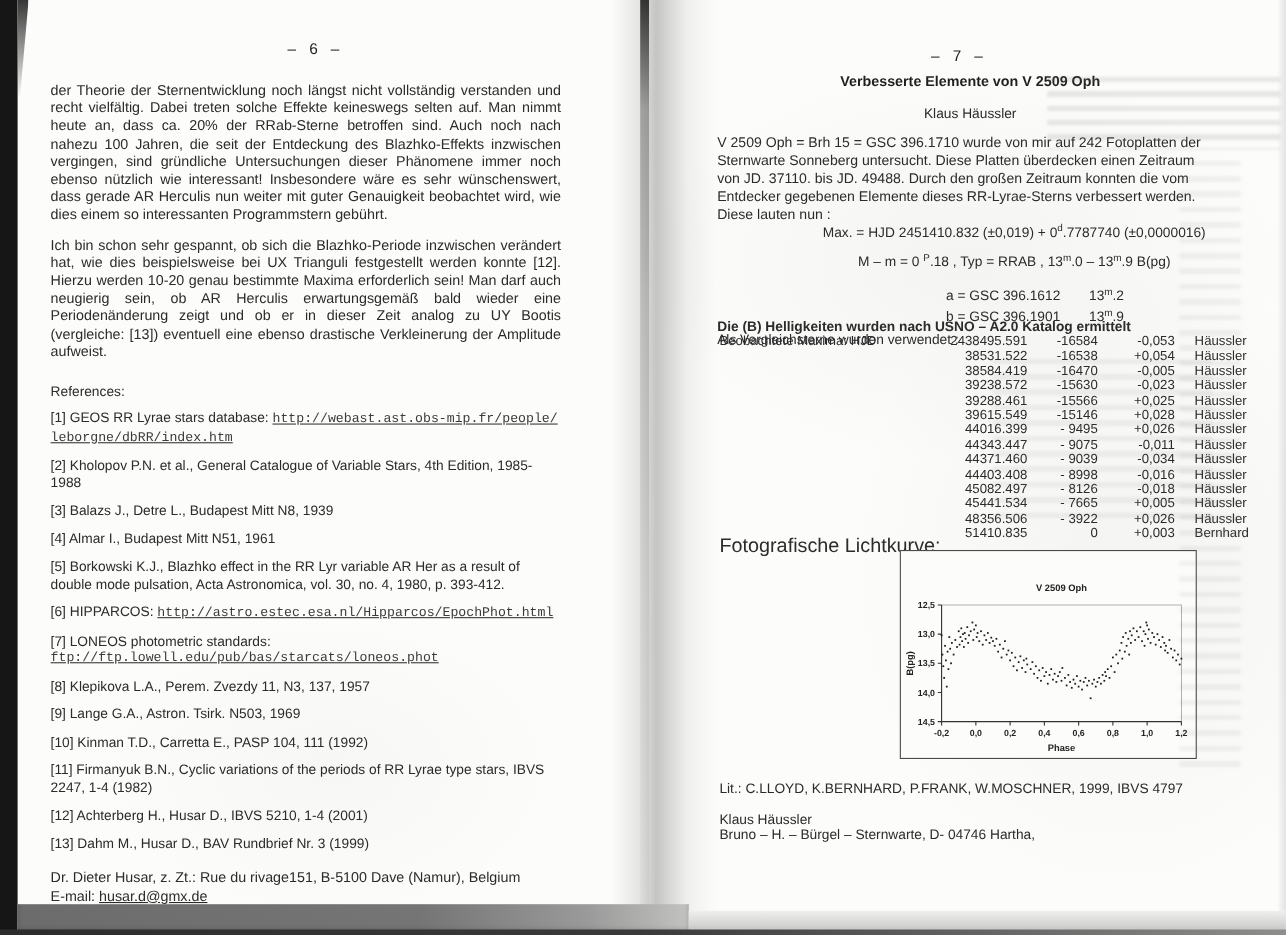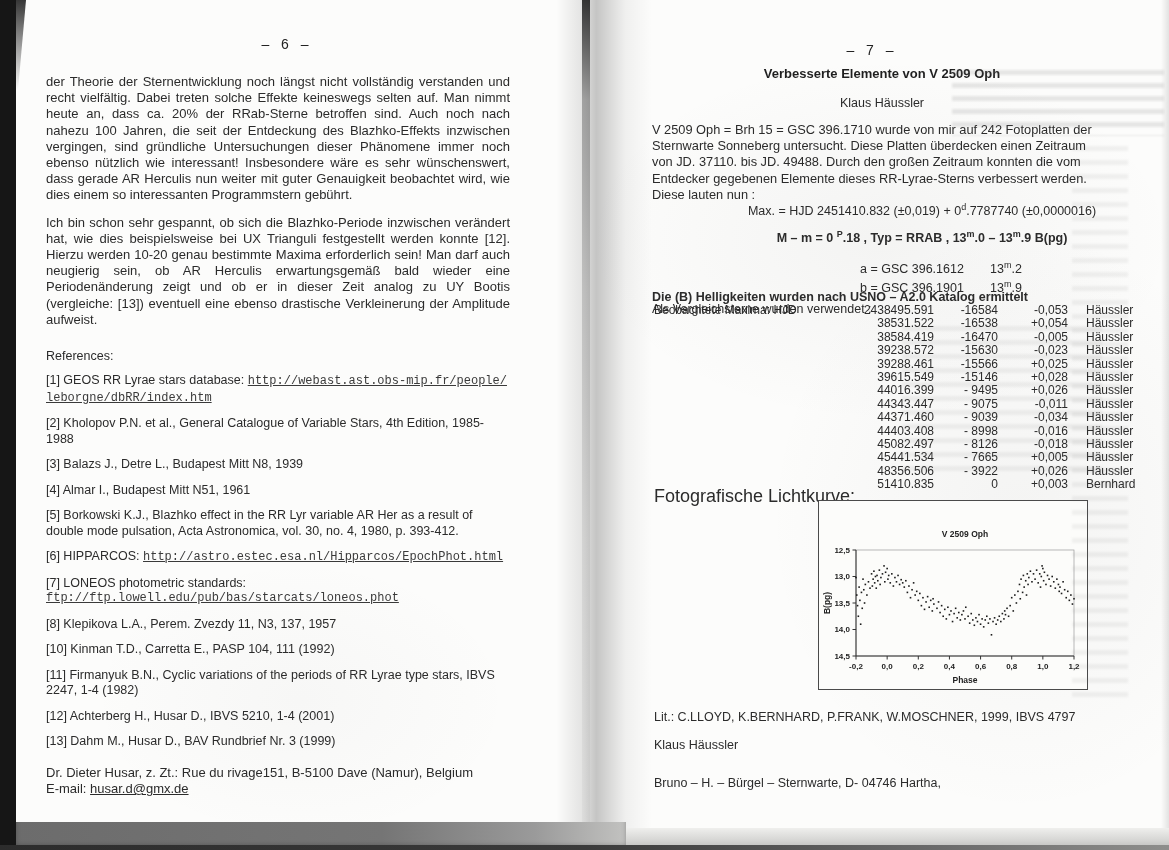--- a/index.html
+++ b/index.html
@@ -54,39 +54,39 @@
   
   .page-right{position:absolute;left:652px;top:36px;width:476px;height:780px;}
   .page-right .pageno{position:absolute;left:0;top:6px;width:440px;text-align:center;}
   .rp-title{position:absolute;left:0;top:30px;width:460px;text-align:center;
     font-size:13px;font-weight:bold;color:#1f1f1f;}
   .rp-author{position:absolute;left:0;top:60px;width:460px;text-align:center;font-size:12.5px;}
   .rp-intro{position:absolute;left:0;top:86px;width:456px;font-size:12.8px;line-height:16.2px;text-align:left;}
   .rp-formula{position:absolute;left:60px;width:420px;text-align:center;font-size:12.5px;}
   .rp-formula sup,.sup-text sup{font-size:9px;}
   .f-max{top:166px;}
-  .f-mm{top:193px;font-weight:bold;}
+  .f-mm{top:193px;}
   .rp-comparison{position:absolute;left:0;top:222px;width:476px;font-size:12.5px;}
   .comp-label{position:absolute;left:0;top:0;margin-top:44px;}
   .comp-values{position:absolute;left:208px;top:0;}
   .comp-row{line-height:14.5px;}
   .comp-star{display:inline-block;min-width:118px;}
   .comp-mag{display:inline-block;padding-left:12px;}
   .rp-note{position:absolute;left:0;top:254px;font-size:12.5px;font-weight:bold;}
   .maxima{position:absolute;left:2px;top:268px;font-size:12px;}
   .mx-row{display:grid;grid-template-columns:176px 104px 64px 70px 96px;line-height:13.4px;}
   .mx-label{text-align:left;}
   .mx-hjd,.mx-epoch,.mx-oc{text-align:right;white-space:pre;}
   .mx-obs{text-align:left;padding-left:18px;}
   .lc-label{position:absolute;left:2px;top:450px;font-size:18px;}
   .chart-frame{position:absolute;left:166px;top:464px;width:270px;height:190px;
     border:1px solid #4a4a4a;background:#fcfcfa;box-sizing:border-box;}
   .rp-lit{position:absolute;left:2px;top:674px;font-size:12.5px;text-align:center;}
   .rp-footer-name{position:absolute;left:2px;top:702px;font-size:12.5px;line-height:14.5px;}
-  .rp-footer-addr{position:absolute;left:2px;top:740px;font-size:12.5px;line-height:14.5px;}
+  .rp-footer-addr{position:absolute;left:2px;top:716px;font-size:12.5px;line-height:14.5px;}
 </style>
 </head>
 <body>
 
 <div class="scan-root">
 
   <div class="paper-tint"></div>
   <div class="edge-left"></div>
   <div class="edge-left-wedge"></div>
   <div class="gutter"></div>
@@ -100,20 +100,21 @@
     <div class="refs-heading">References:</div>
     <div id="references-list">
         <div class="ref"><span>[1] GEOS RR Lyrae stars database: </span><span class="mono-link">http://webast.ast.obs-mip.fr/people/leborgne/dbRR/index.htm</span></div>
         <div class="ref"><span>[2] Kholopov P.N. et al., General Catalogue of Variable Stars, 4th Edition, 1985-1988</span></div>
         <div class="ref"><span>[3] Balazs J., Detre L., Budapest Mitt N8, 1939</span></div>
         <div class="ref"><span>[4] Almar I., Budapest Mitt N51, 1961</span></div>
         <div class="ref"><span>[5] Borkowski K.J., Blazhko effect in the RR Lyr variable AR Her as a result of double mode pulsation, Acta Astronomica, vol. 30, no. 4, 1980, p. 393-412.</span></div>
         <div class="ref"><span>[6] HIPPARCOS: </span><span class="mono-link">http://astro.estec.esa.nl/Hipparcos/EpochPhot.html</span></div>
         <div class="ref"><span>[7] LONEOS photometric standards:</span><span class="mono-link" style="display: block;">ftp://ftp.lowell.edu/pub/bas/starcats/loneos.phot</span></div>
         <div class="ref"><span>[8] Klepikova L.A., Perem. Zvezdy 11, N3, 137, 1957</span></div>
+        <div class="ref"><span>[9] Lange G.A., Astron. Tsirk. N503, 1969</span></div>
         <div class="ref"><span>[10] Kinman T.D., Carretta E., PASP 104, 111 (1992)</span></div>
         <div class="ref"><span>[11] Firmanyuk B.N., Cyclic variations of the periods of RR Lyrae type stars, IBVS 2247, 1-4 (1982)</span></div>
         <div class="ref"><span>[12] Achterberg H., Husar D., IBVS 5210, 1-4 (2001)</span></div>
         <div class="ref"><span>[13] Dahm M., Husar D., BAV Rundbrief Nr. 3 (1999)</span></div>
       </div>
     <div class="addr">Dr. Dieter Husar, z. Zt.: Rue du rivage151, B-5100 Dave (Namur), Belgium</div>
     <div class="email-line">
       <span>E-mail: </span><span class="email-link">husar.d@gmx.de</span>
     </div>
   </div>

